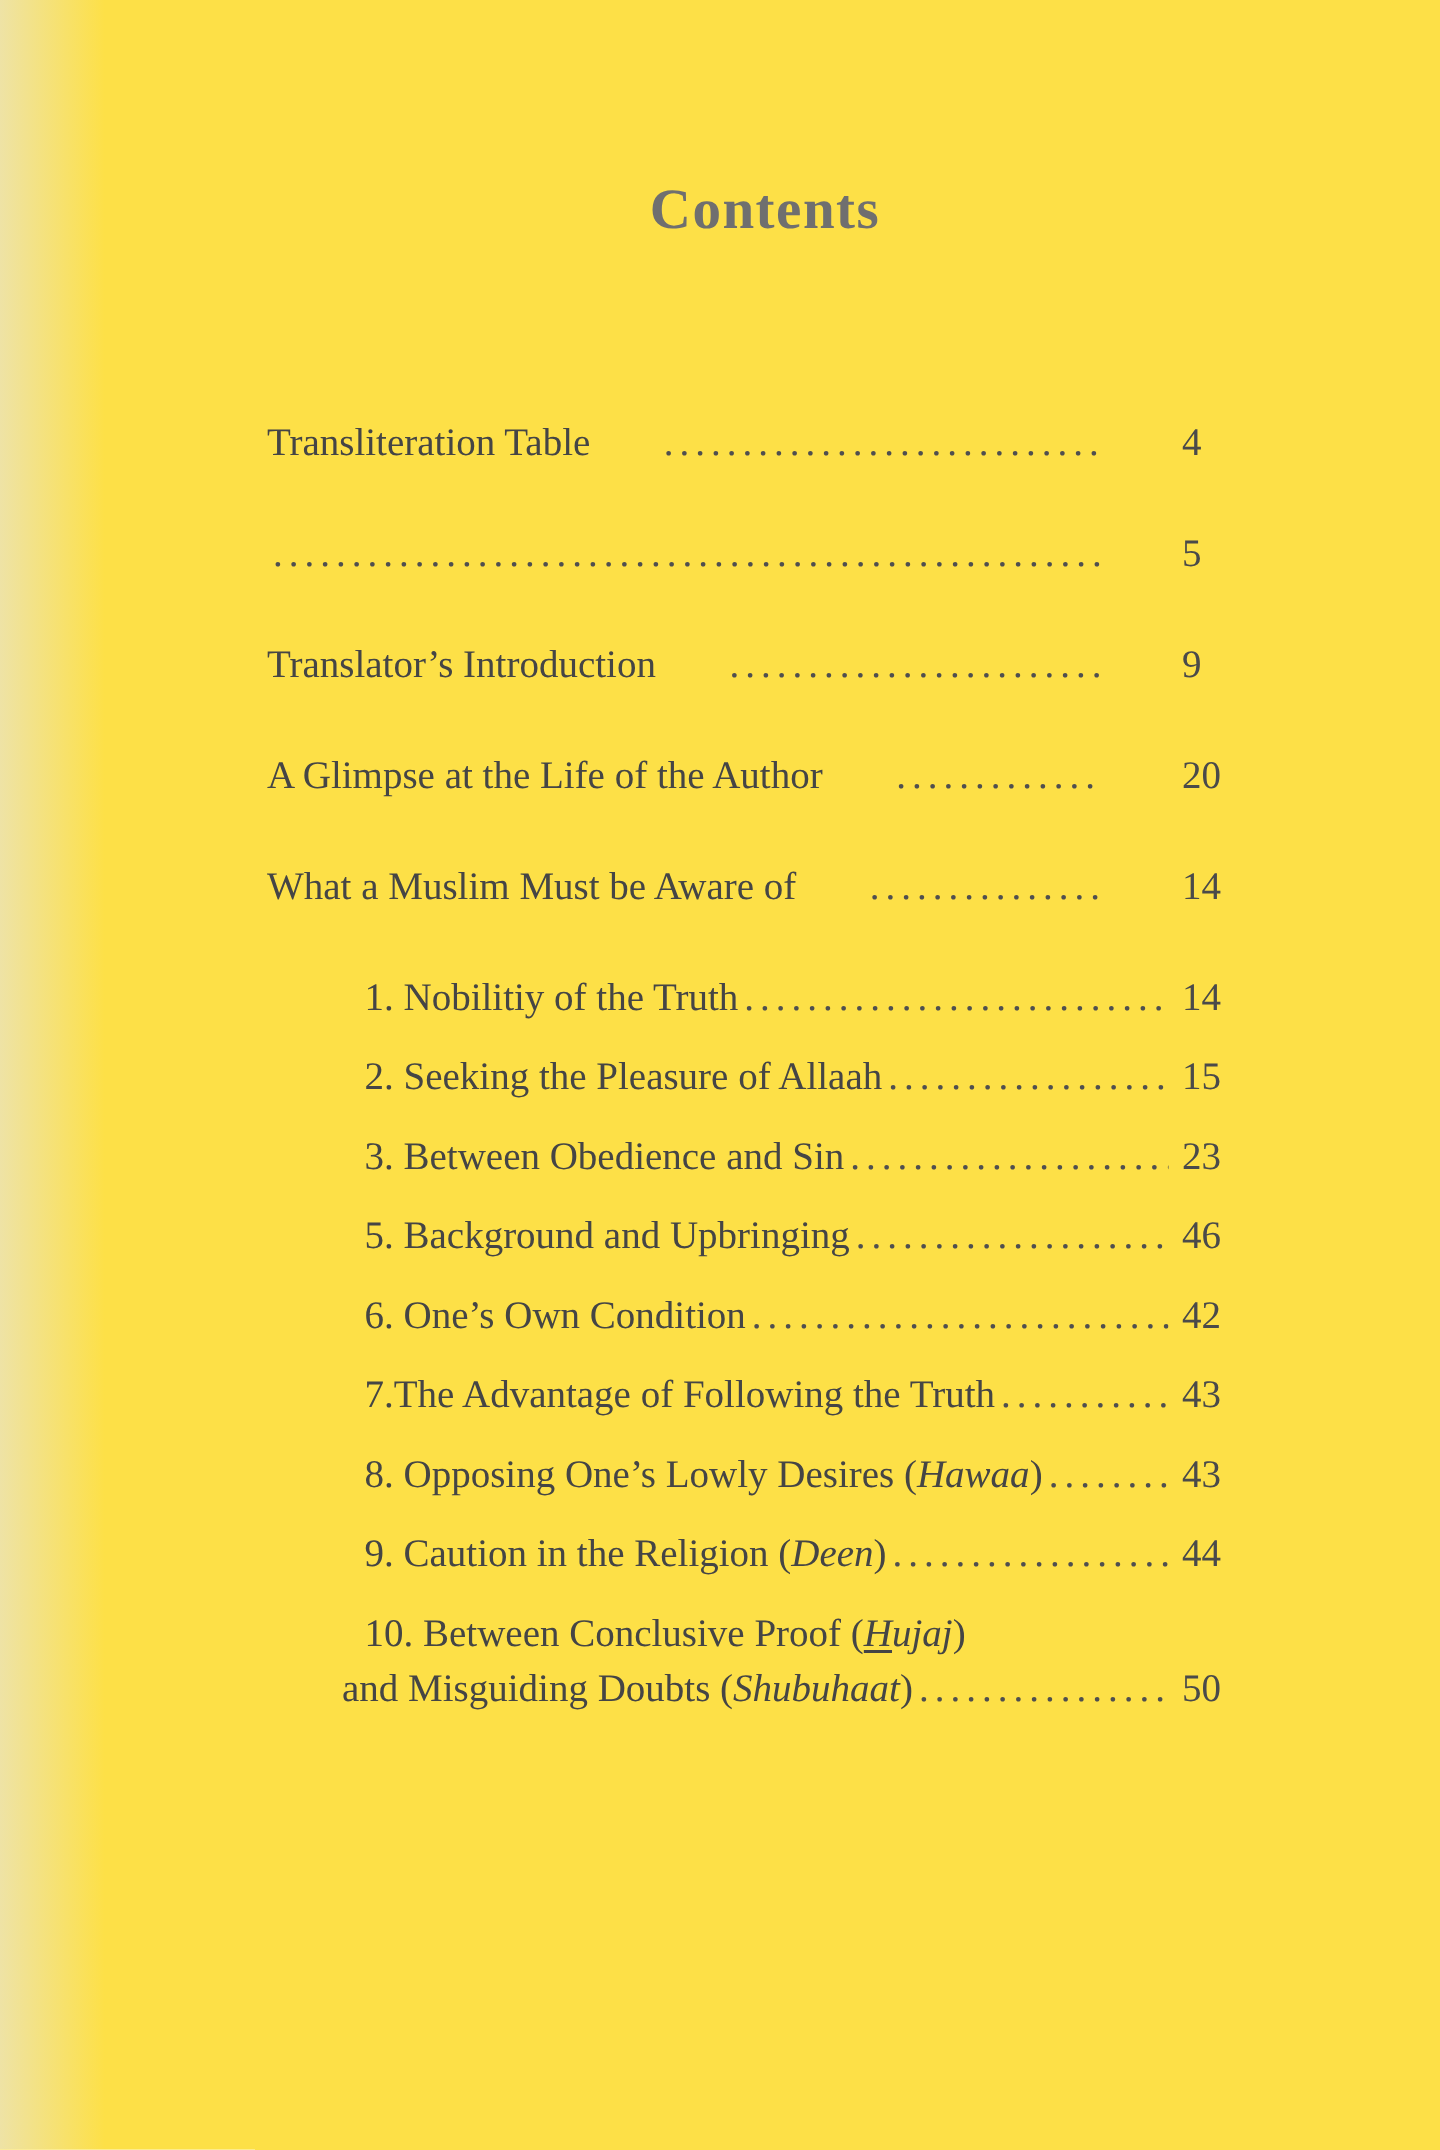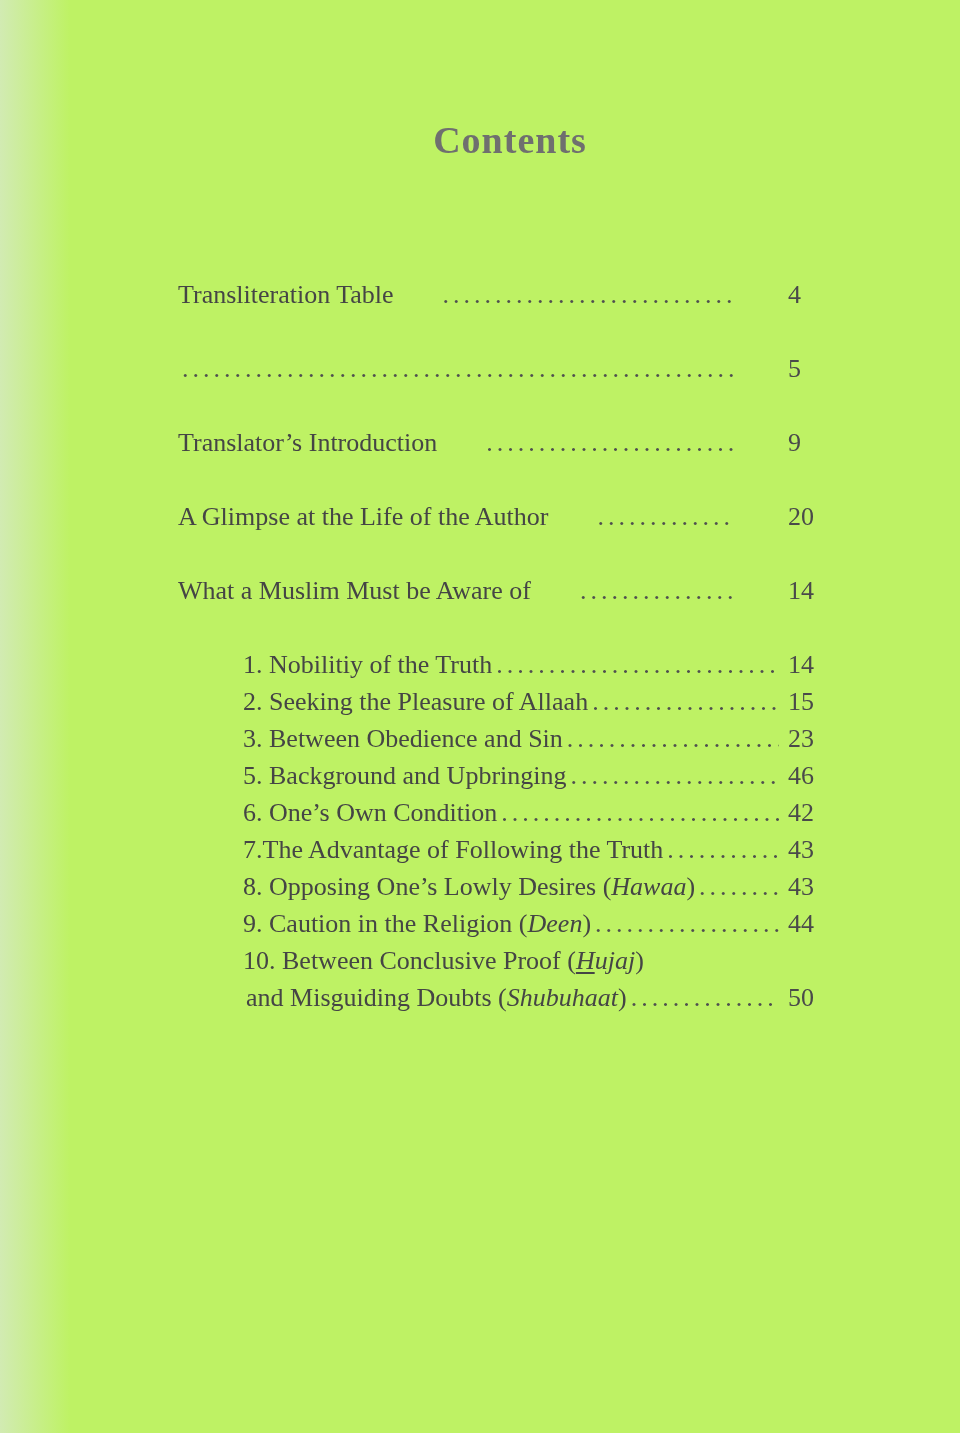--- a/index.html
+++ b/index.html
@@ -37,22 +37,22 @@
     font-size: 26px;
     color: #454545;
   }
   .row {
     display: flex;
     align-items: baseline;
     line-height: 37px;
     white-space: pre;
   }
   .row.main { margin-bottom: 37px; gap: 45px; }
-  .row.sub  { margin-left: 65px; }
-  .row.cont { margin-left: 68px; }
+  .row.sub  { margin-left: 65px; margin-top: 16px; }
+  .row.cont { margin-left: 50px; }
   .entry-title { flex: 0 0 auto; }
   .it { font-style: italic; }
   .ul { text-decoration: underline; text-underline-offset: 3px; }
   .leader {
     flex: 1 1 auto;
     overflow: hidden;
     padding-left: 4px;
     color: #4f4f4f;
   }
   .leader::after {
@@ -63,21 +63,21 @@
     flex: 0 0 auto;
     width: 30px;
     padding-left: 9px;
     text-align: left;
     color: #4a4a4a;
   }
 </style>
 </head>
 <body>
 
-<div class="page" style="background: #bef264;">
+<div class="page" style="background: #fde047;">
   <div class="edge-left"></div>
   <h1 class="title" style="color: rgb(111, 111, 111);">Contents</h1>
   <div class="toc" style="color: rgb(69, 69, 69);">
       <div class="row main"><span class="entry-title"><span>Transliteration Table</span></span><span class="leader"></span><span class="pagenum">4</span></div>
       <div class="row main"><span class="leader"></span><span class="pagenum">5</span></div>
       <div class="row main"><span class="entry-title"><span>Translator’s Introduction</span></span><span class="leader"></span><span class="pagenum">9</span></div>
       <div class="row main"><span class="entry-title"><span>A Glimpse at the Life of the Author</span></span><span class="leader"></span><span class="pagenum">20</span></div>
       <div class="row main"><span class="entry-title"><span>What a Muslim Must be Aware of</span></span><span class="leader"></span><span class="pagenum">14</span></div>
       <div class="row sub"><span class="entry-title"><span>1. Nobilitiy of the Truth</span></span><span class="leader"></span><span class="pagenum">14</span></div>
       <div class="row sub"><span class="entry-title"><span>2. Seeking the Pleasure of Allaah</span></span><span class="leader"></span><span class="pagenum">15</span></div>

